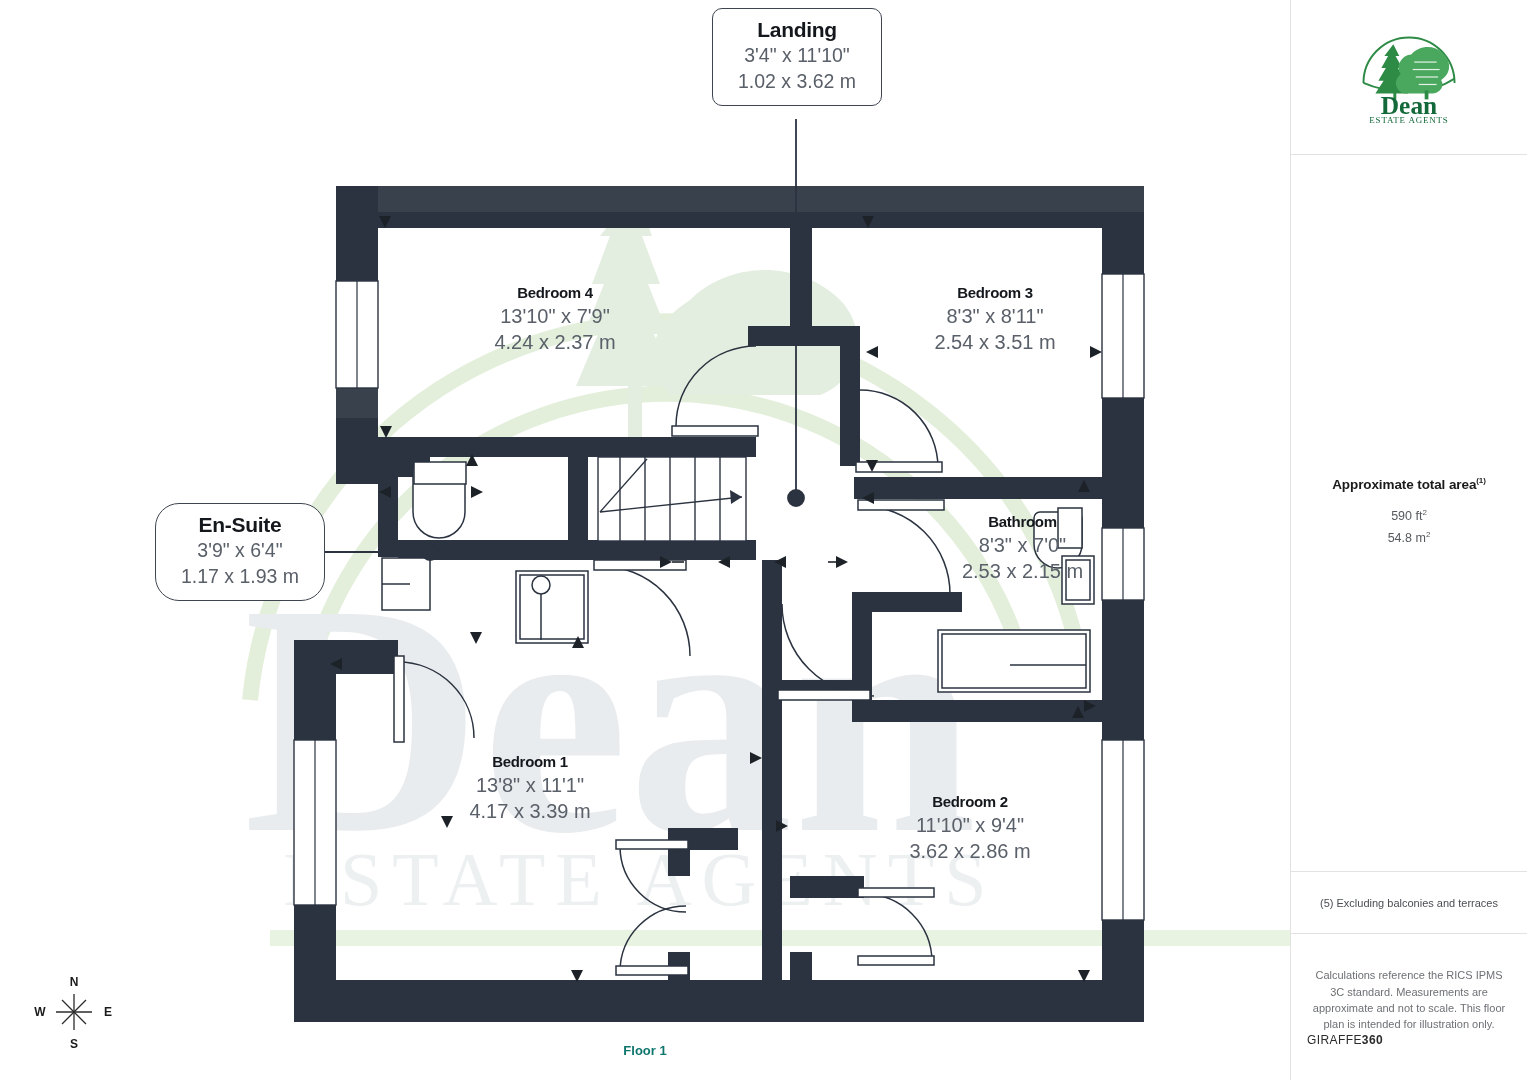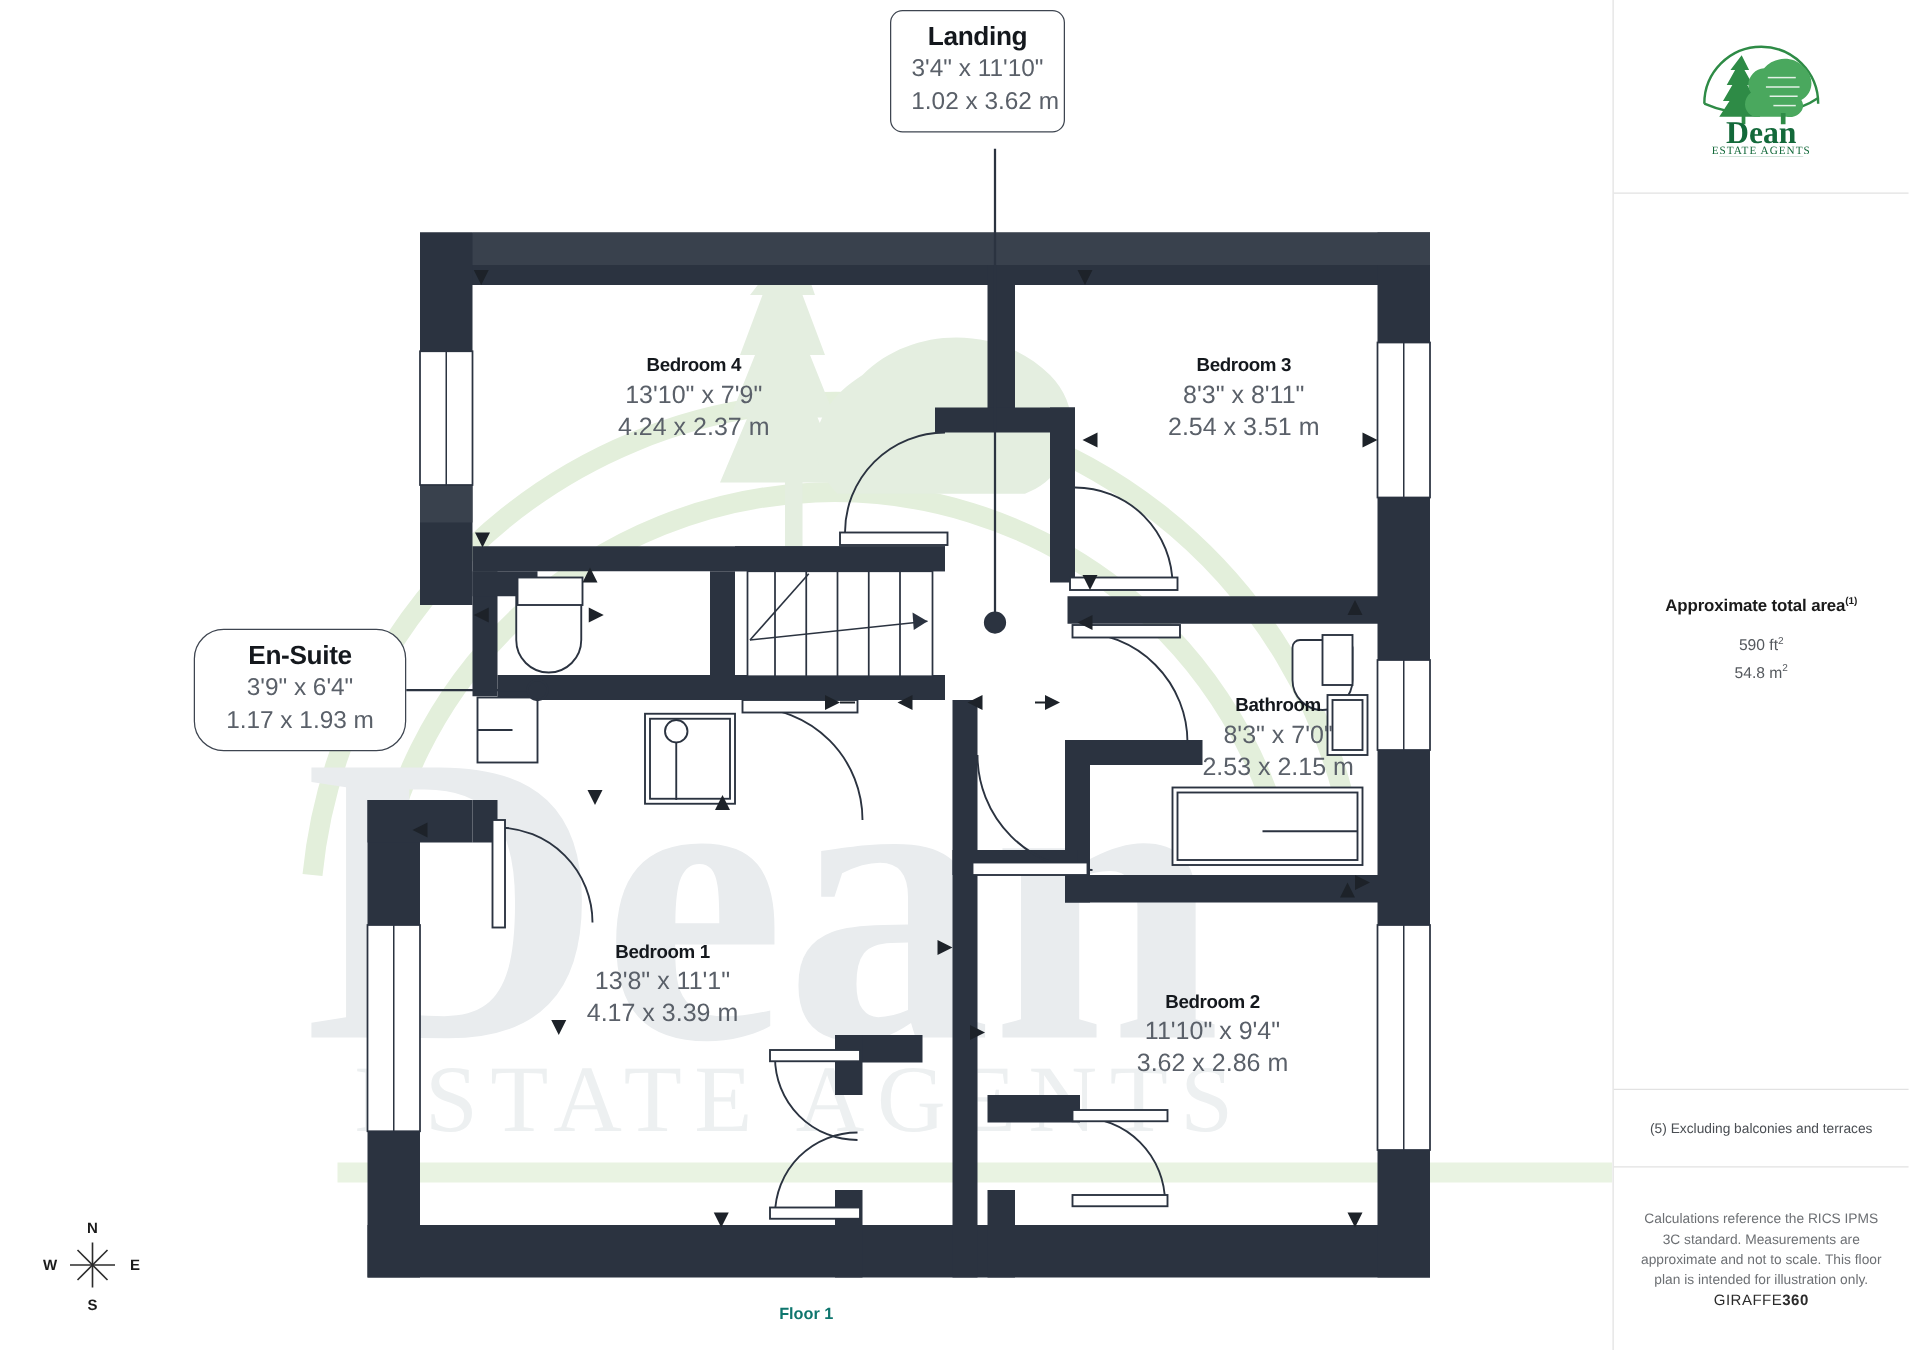--- a/index.html
+++ b/index.html
@@ -49,21 +49,21 @@
   #foot1-sec {
     height: 62px;
     display: flex; align-items: center; justify-content: center;
     padding: 0 10px;
   }
   #foot1 { font-size: 11px; color: #4a4e53; text-align: center; }
 
   #foot2-sec {
     height: 146px;
     display: flex; flex-direction: column;
-    align-items: center; justify-content: center;
+    justify-content: center;
     padding: 0 16px;
   }
   #disclaimer {
     font-size: 11px; color: #6d7074; text-align: center; line-height: 1.48;
   }
   #brand {
     font-size: 12px; color: #2b2b2b; letter-spacing: 0.4px;
   }
   #brand b { font-weight: bold; }
 
@@ -85,38 +85,38 @@
     text-align: center;
     z-index: 6;
   }
   .callout .c-name {
     font-size: 21px; font-weight: bold; color: #14181d;
     letter-spacing: -0.3px; line-height: 1.25;
   }
   .callout .c-dim {
     font-size: 19.5px; color: #5a6069; line-height: 1.3; white-space: nowrap;
   }
-  #callout-landing { left: 712px; top: 8px; width: 140px; }
+  #callout-landing { left: 712px; top: 8px; width: 170px; }
   #callout-ensuite { left: 155px; top: 503px; width: 170px; border-radius: 24px; }
 
   
   .room-label {
     position: absolute; text-align: center; z-index: 5;
     pointer-events: none;
   }
   .room-label .r-name {
     font-size: 15px; font-weight: bold; color: #14181d;
     letter-spacing: -0.3px; line-height: 1.3;
   }
   .room-label .r-dim {
     font-size: 20px; color: #5a6069; line-height: 1.32; white-space: nowrap;
   }
   #label-bed4 { left: 430px; top: 283px; width: 250px; }
   #label-bed3 { left: 880px; top: 283px; width: 230px; }
-  #label-bath { left: 915px; top: 512px; width: 215px; margin-top: 43px; }
+  #label-bath { left: 915px; top: 512px; width: 215px; }
   #label-bed1 { left: 405px; top: 752px; width: 250px; }
   #label-bed2 { left: 845px; top: 792px; width: 250px; }
 
   
   #compass { position: absolute; left: 26px; top: 968px; width: 96px; height: 88px; z-index: 5; }
   #compass svg { display: block; }
 
   
   #floor-caption {
     position: absolute; left: 0; top: 1043px; width: 1290px;

